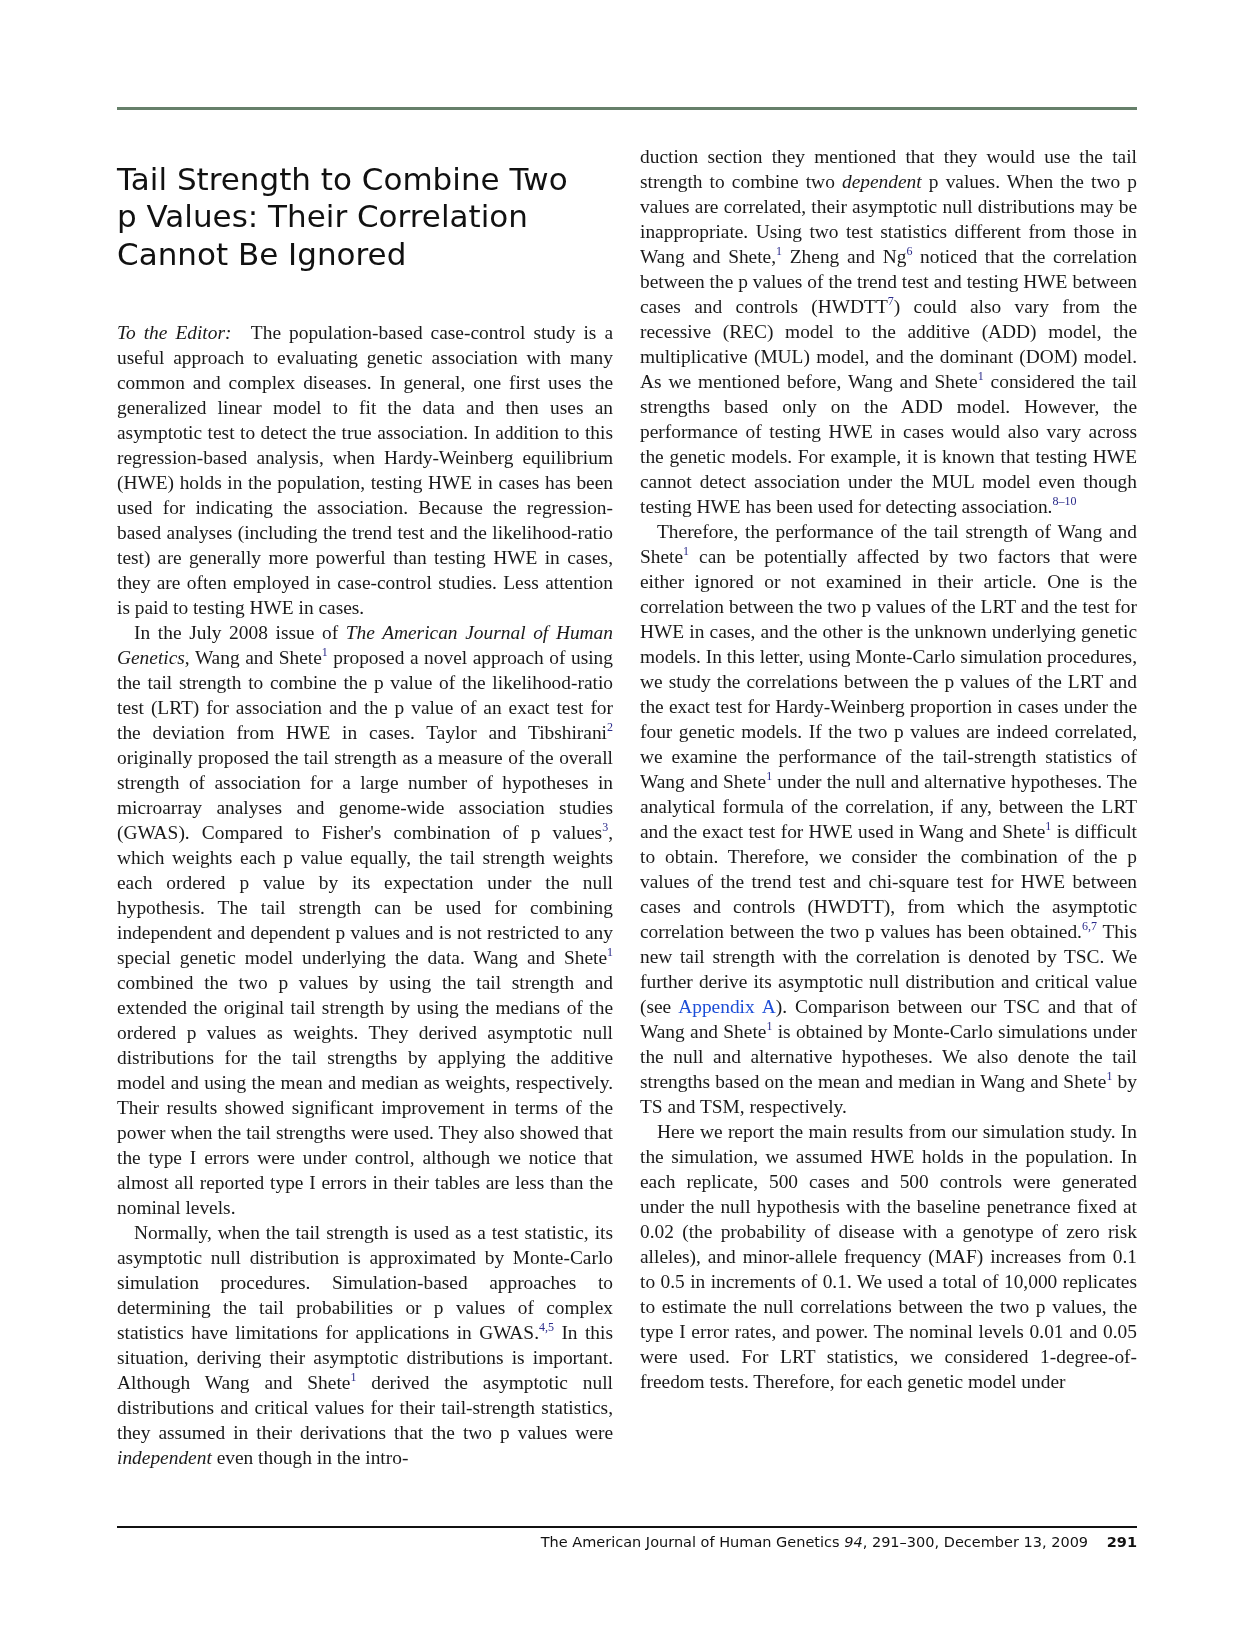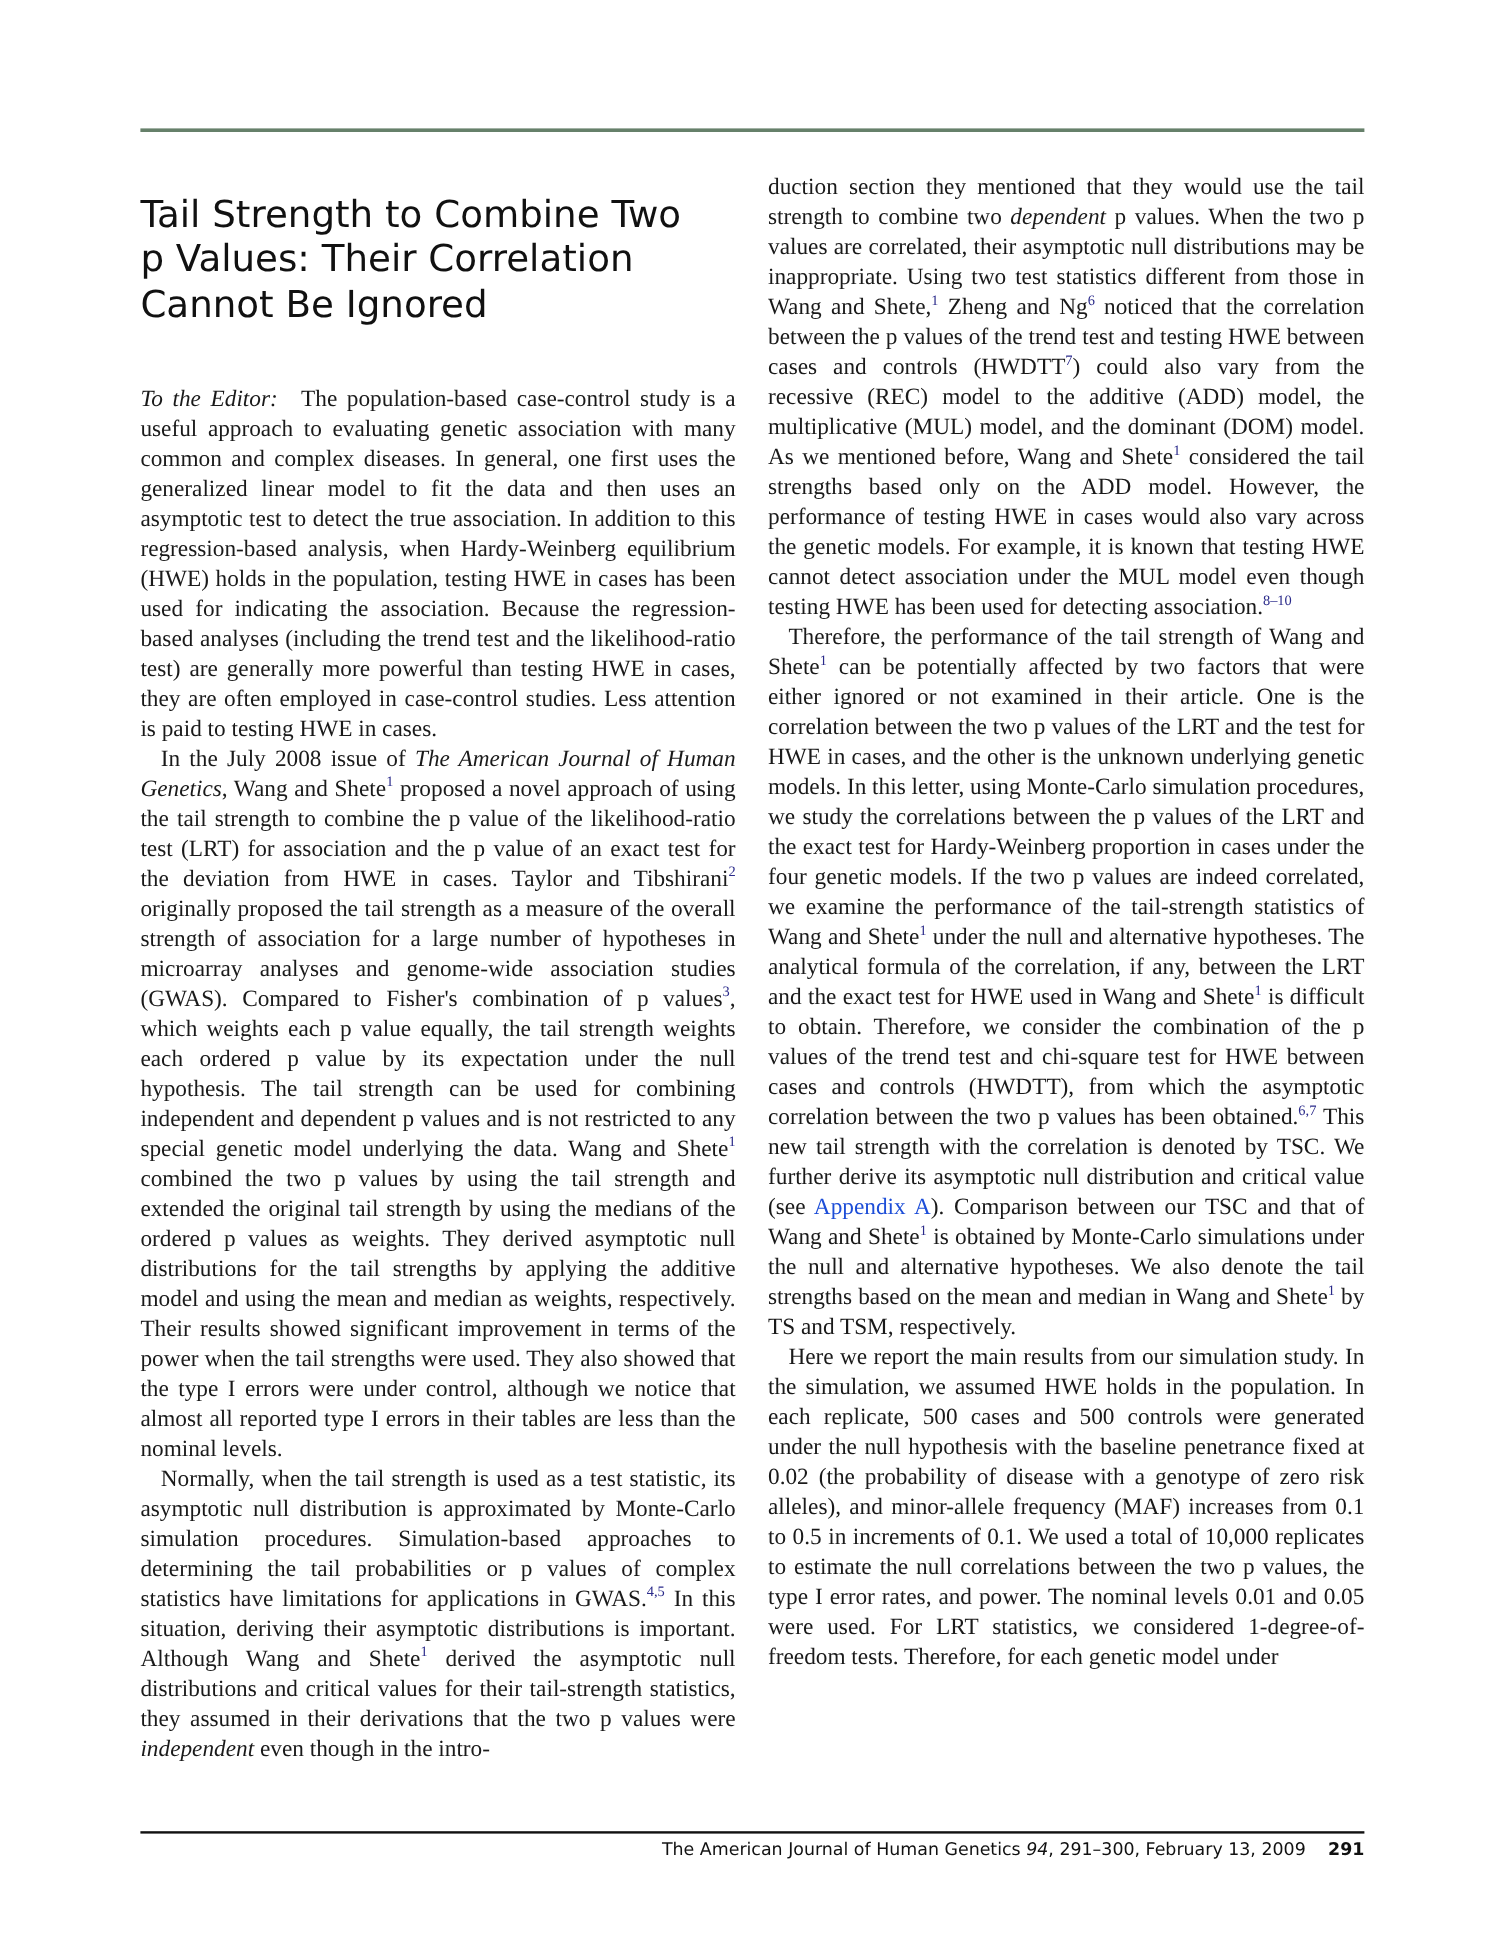--- a/index.html
+++ b/index.html
@@ -39,15 +39,15 @@
   </div>
 <div class="col col-right" id="col-right">
     <p>duction section they mentioned that they would use the tail strength to combine two <i>dependent</i> p values. When the two p values are correlated, their asymptotic null distributions may be inappropriate. Using two test statistics different from those in Wang and Shete,<sup>1</sup> Zheng and Ng<sup>6</sup> noticed that the correlation between the p values of the trend test and testing HWE between cases and controls (HWDTT<sup>7</sup>) could also vary from the recessive (REC) model to the addi­tive (ADD) model, the multiplicative (MUL) model, and the dominant (DOM) model. As we mentioned before, Wang and Shete<sup>1</sup> considered the tail strengths based only on the ADD model. However, the performance of testing HWE in cases would also vary across the genetic models. For example, it is known that testing HWE cannot detect asso­ciation under the MUL model even though testing HWE has been used for detecting association.<sup>8–10</sup></p>
     <p class="indent">Therefore, the performance of the tail strength of Wang and Shete<sup>1</sup> can be potentially affected by two factors that were either ignored or not examined in their article. One is the correlation between the two p values of the LRT and the test for HWE in cases, and the other is the unknown underlying genetic models. In this letter, using Monte-Carlo simulation procedures, we study the correla­tions between the p values of the LRT and the exact test for Hardy-Weinberg proportion in cases under the four genetic models. If the two p values are indeed correlated, we examine the performance of the tail-strength statistics of Wang and Shete<sup>1</sup> under the null and alternative hypo­theses. The analytical formula of the correlation, if any, between the LRT and the exact test for HWE used in Wang and Shete<sup>1</sup> is difficult to obtain. Therefore, we consider the combination of the p values of the trend test and chi-square test for HWE between cases and controls (HWDTT), from which the asymptotic correlation between the two p values has been obtained.<sup>6,7</sup> This new tail strength with the correlation is denoted by TSC. We further derive its asymptotic null distribution and critical value (see <span class="link">Appendix A</span>). Comparison between our TSC and that of Wang and Shete<sup>1</sup> is obtained by Monte-Carlo simulations under the null and alternative hypotheses. We also denote the tail strengths based on the mean and median in Wang and Shete<sup>1</sup> by TS and TSM, respectively.</p>
     <p class="indent">Here we report the main results from our simulation study. In the simulation, we assumed HWE holds in the population. In each replicate, 500 cases and 500 controls were generated under the null hypothesis with the base­line penetrance fixed at 0.02 (the probability of disease with a genotype of zero risk alleles), and minor-allele frequency (MAF) increases from 0.1 to 0.5 in increments of 0.1. We used a total of 10,000 replicates to estimate the null correlations between the two p values, the type I error rates, and power. The nominal levels 0.01 and 0.05 were used. For LRT statistics, we considered 1-degree-of-freedom tests. Therefore, for each genetic model under</p>
   </div>
 
 <div class="footer-rule"></div>
 <div class="footer">
   <span>The American Journal of Human Genetics</span>
-  <span class="vol">94</span><span>, 291–300, February 13, 2009</span>
+  <span class="vol">94</span><span>, 291–300, December 13, 2009</span>
   <span class="page-num">291</span>
 </div>
 
 </body></html>

